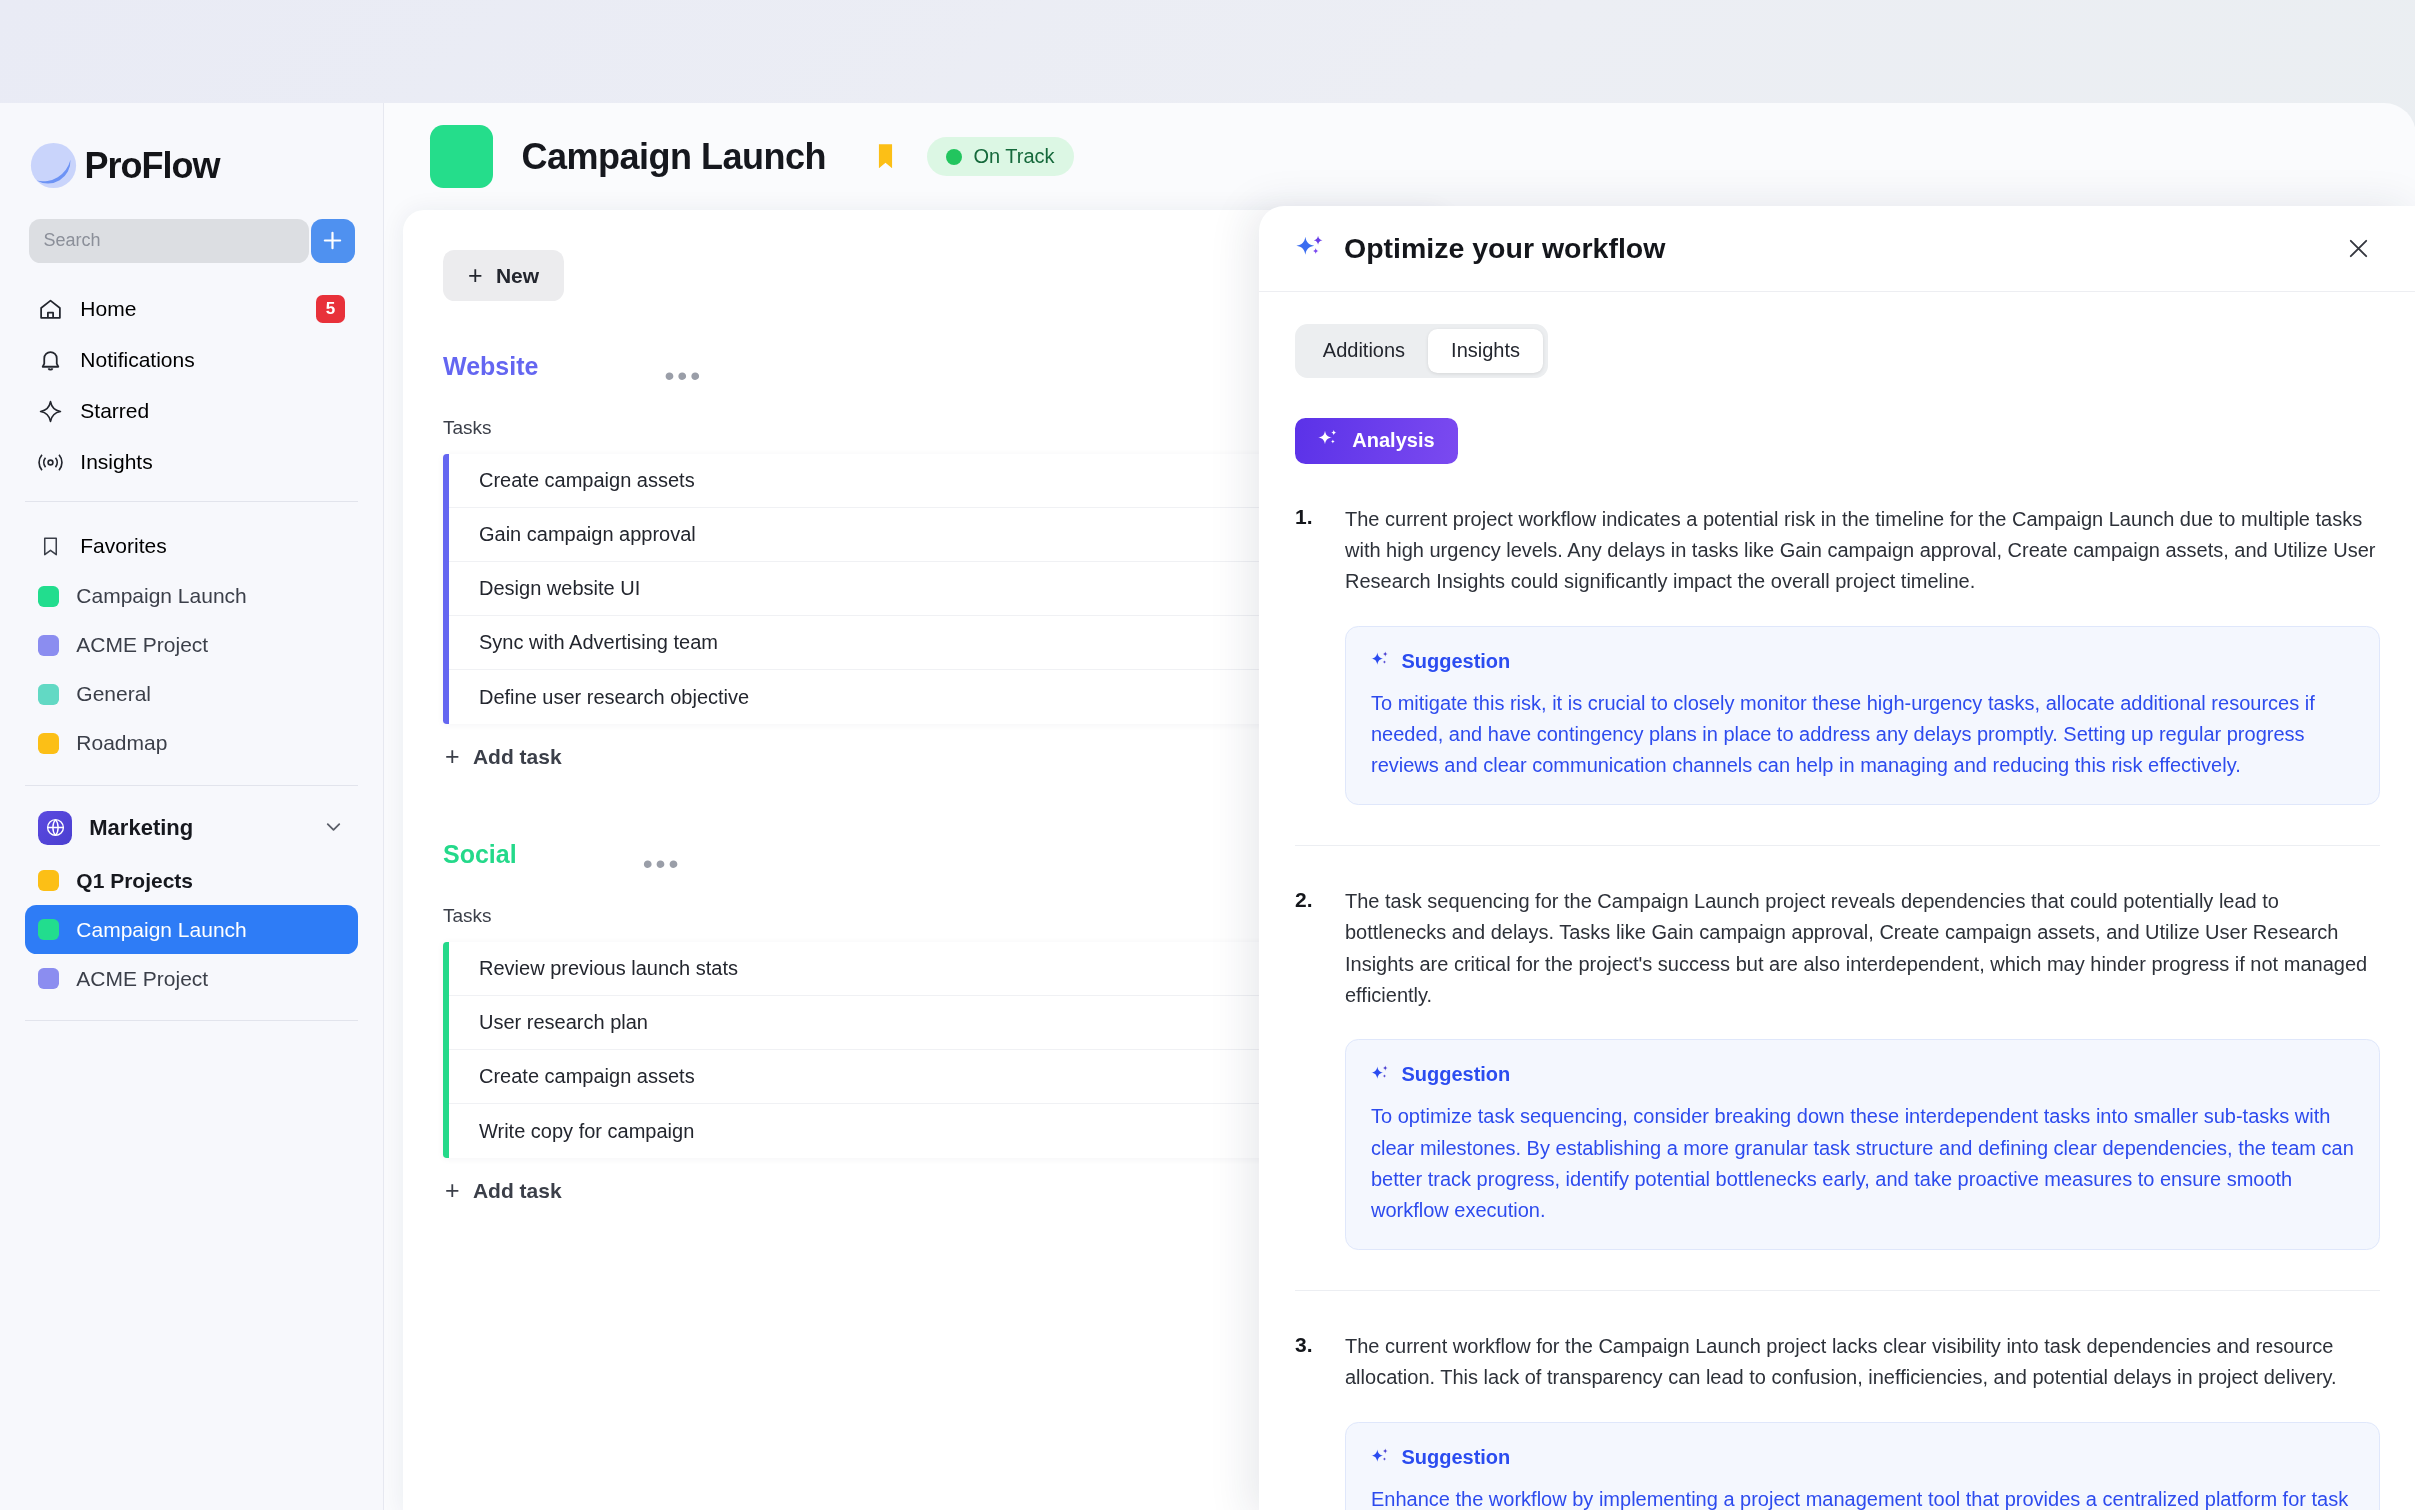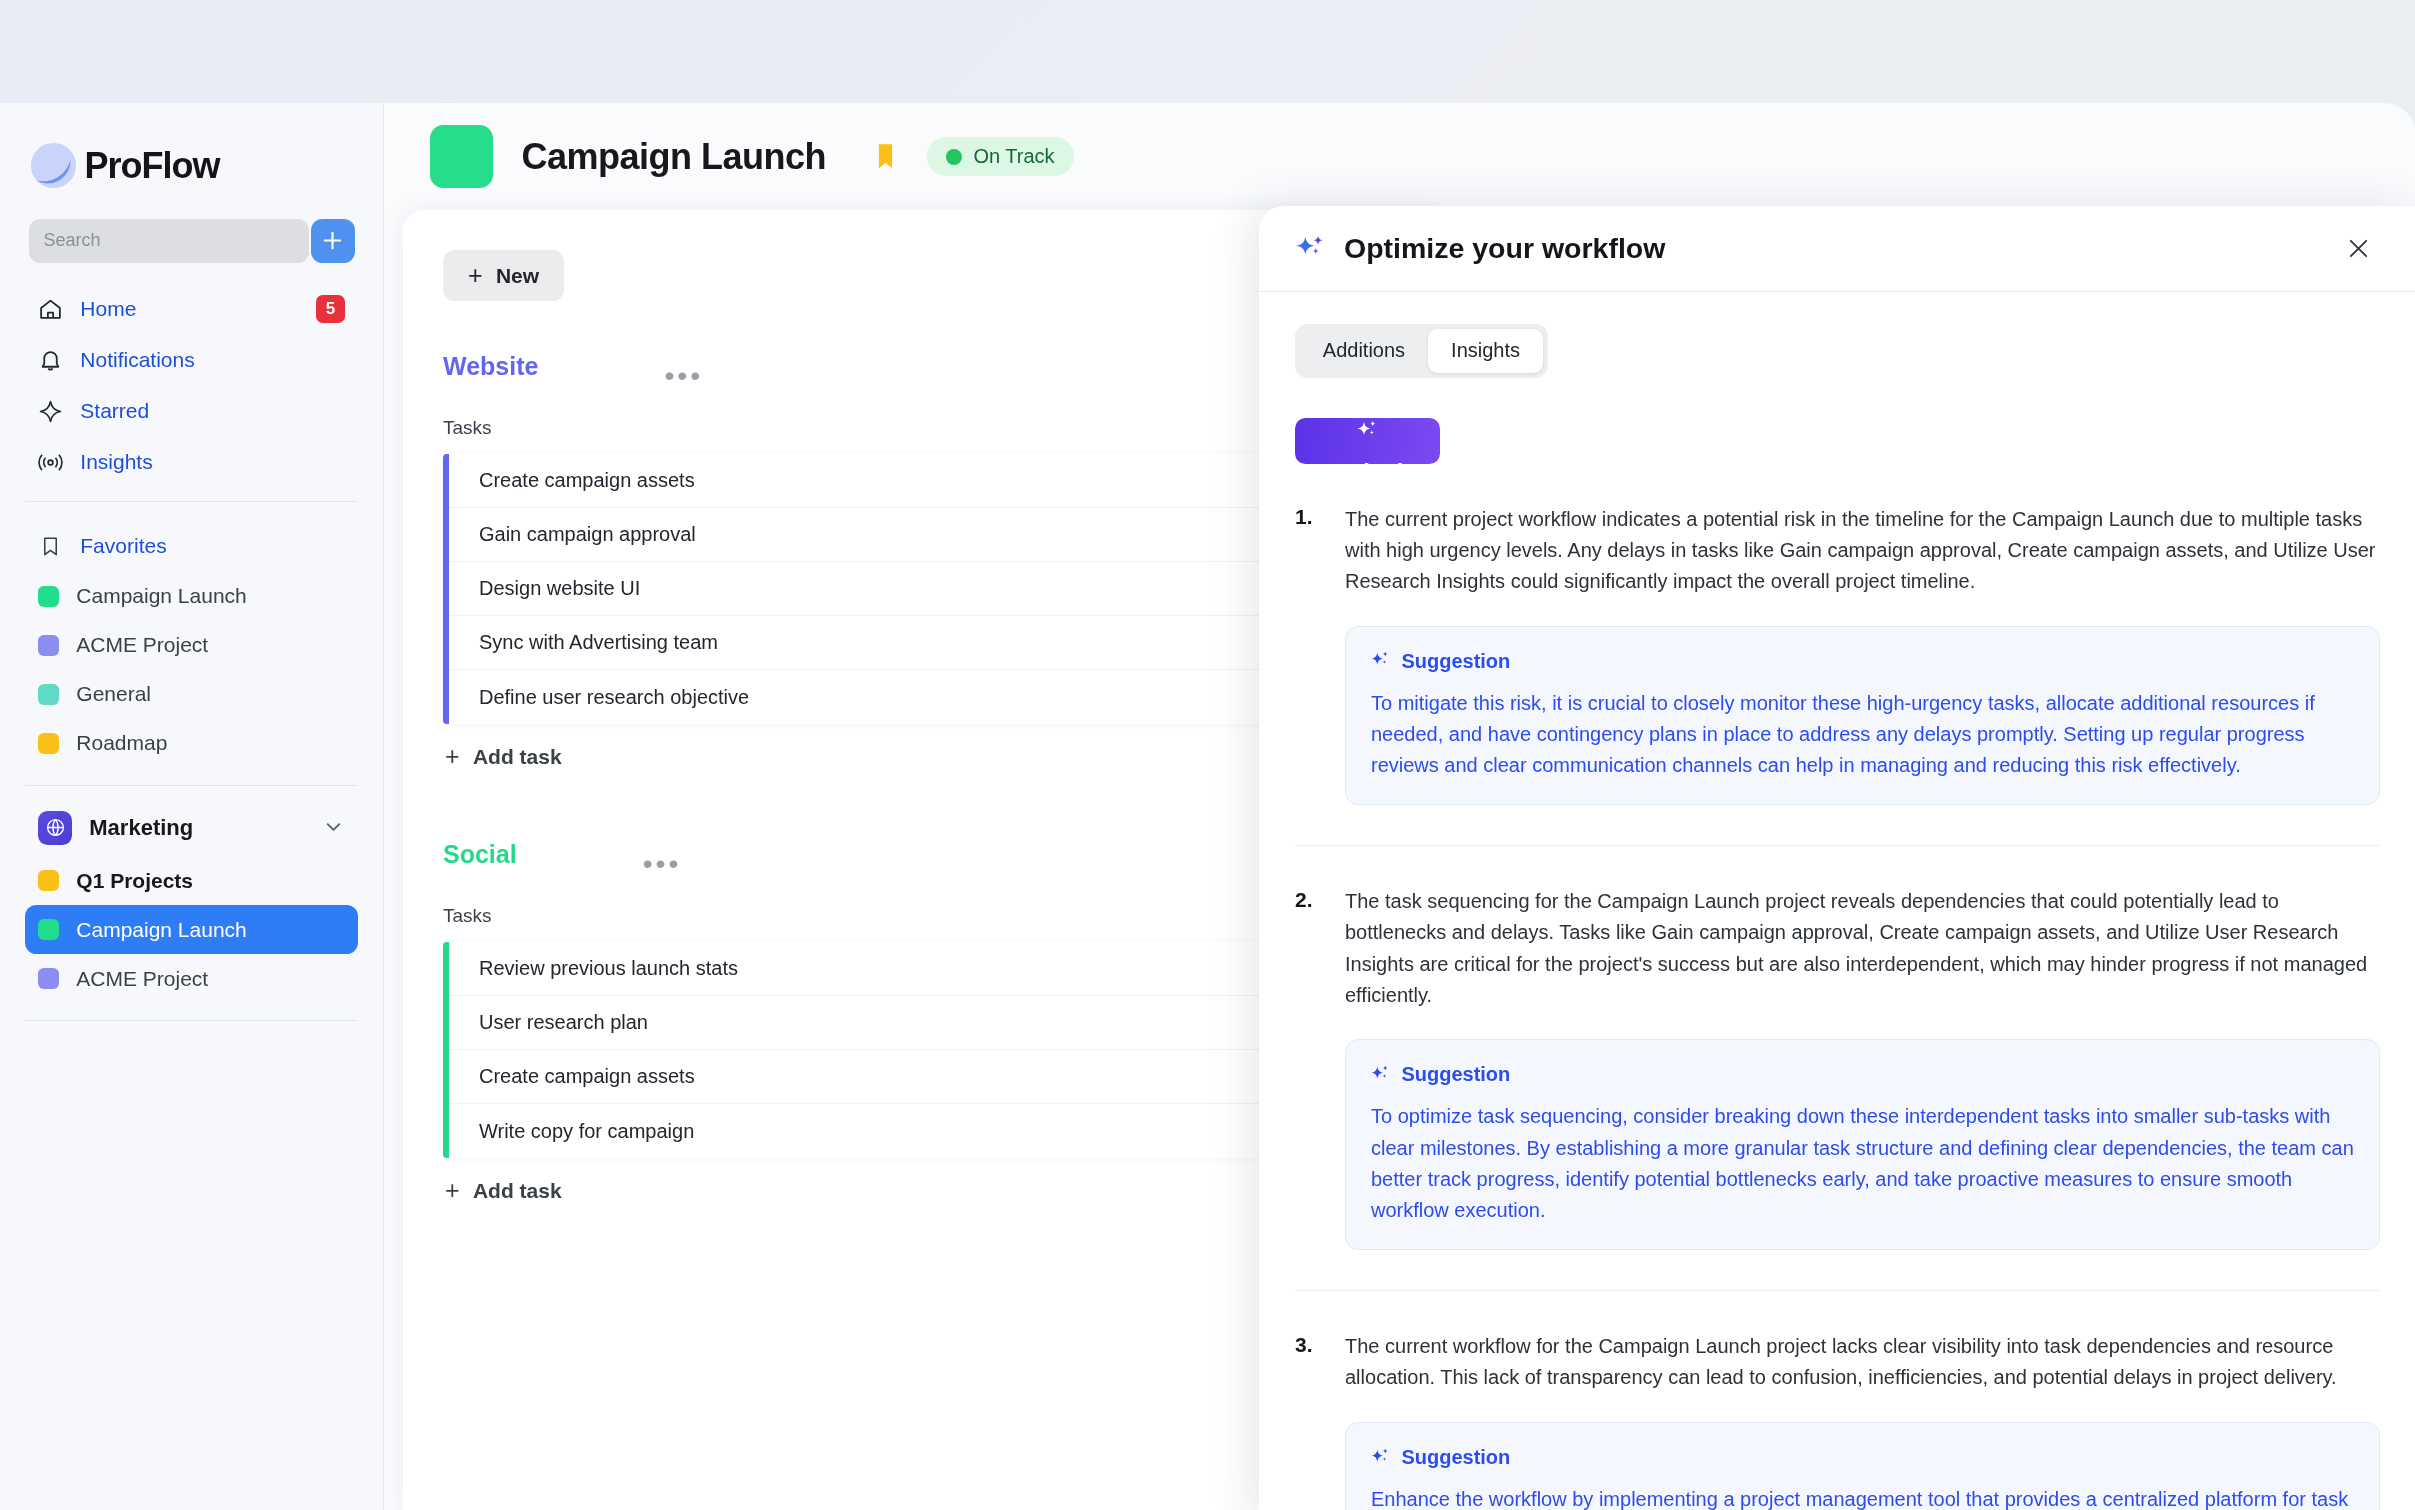--- a/index.html
+++ b/index.html
@@ -45,21 +45,21 @@
     background: #4f91f0; color: #fff; font-size: 28.5px; line-height: 1;
     display: flex; align-items: center; justify-content: center; cursor: pointer;
   }
 
   .nav-section { padding: 21px 25px 0 25px; }
   .nav-item {
     display: flex; align-items: center; gap: 17px;
     height: 51px; padding: 0 13.3px; border-radius: 11.4px; cursor: pointer;
   }
   .nav-item .ico { width: 25px; height: 25px; display: flex; align-items: center; justify-content: center; }
-  .nav-label { font-size: 21px; color: #1d4ed8; flex: 1; }
+  .nav-label { font-size: 21px; color: #000000; flex: 1; }
   .badge-count {
     background: #e8313a; color: #fff; font-size: 17px; font-weight: 700;
     border-radius: 6.7px; min-width: 28.5px; height: 28.5px;
     display: flex; align-items: center; justify-content: center; padding: 0 6.7px;
   }
 
   .divider { height: 1px; background: #e2e4ec; margin: 13.3px 25px; }
 
   .proj-item {
     display: flex; align-items: center; gap: 17px;
@@ -174,23 +174,22 @@
     font-family: "Liberation Sans", sans-serif;
   }
   .tab.active { background: #fff; box-shadow: 0 1px 3.8px rgba(0,0,0,0.10); }
 
   #analysis-button {
     margin-top: 40px;
     display: inline-flex; align-items: center; gap: 13.3px;
     background: linear-gradient(100deg, #5b32e8, #7b4af0);
     border: none; border-radius: 10.5px; cursor: pointer;
     height: 46px; padding: 0 23px;
-    color: #fff; font-size: 24px; font-weight: 700;
+    color: #fff; font-size: 20px; font-weight: 700;
     font-family: "Liberation Sans", sans-serif;
-    flex-direction: column;
   }
 
   .insight { display: flex; gap: 19px; margin-top: 40px; }
   .insight-num { font-size: 21px; font-weight: 700; color: #14161b; width: 25px; flex: none; padding-top: 1.9px; }
   .insight-main { flex: 1; margin-left: 6px; }
   .insight-text { font-size: 20px; line-height: 1.56; color: #2d3139; }
   .suggestion {
     margin-top: 28.5px; background: #f4f7fe; border: 1px solid #dfe7fb;
     border-radius: 13.3px; padding: 23px 25px;
   }

